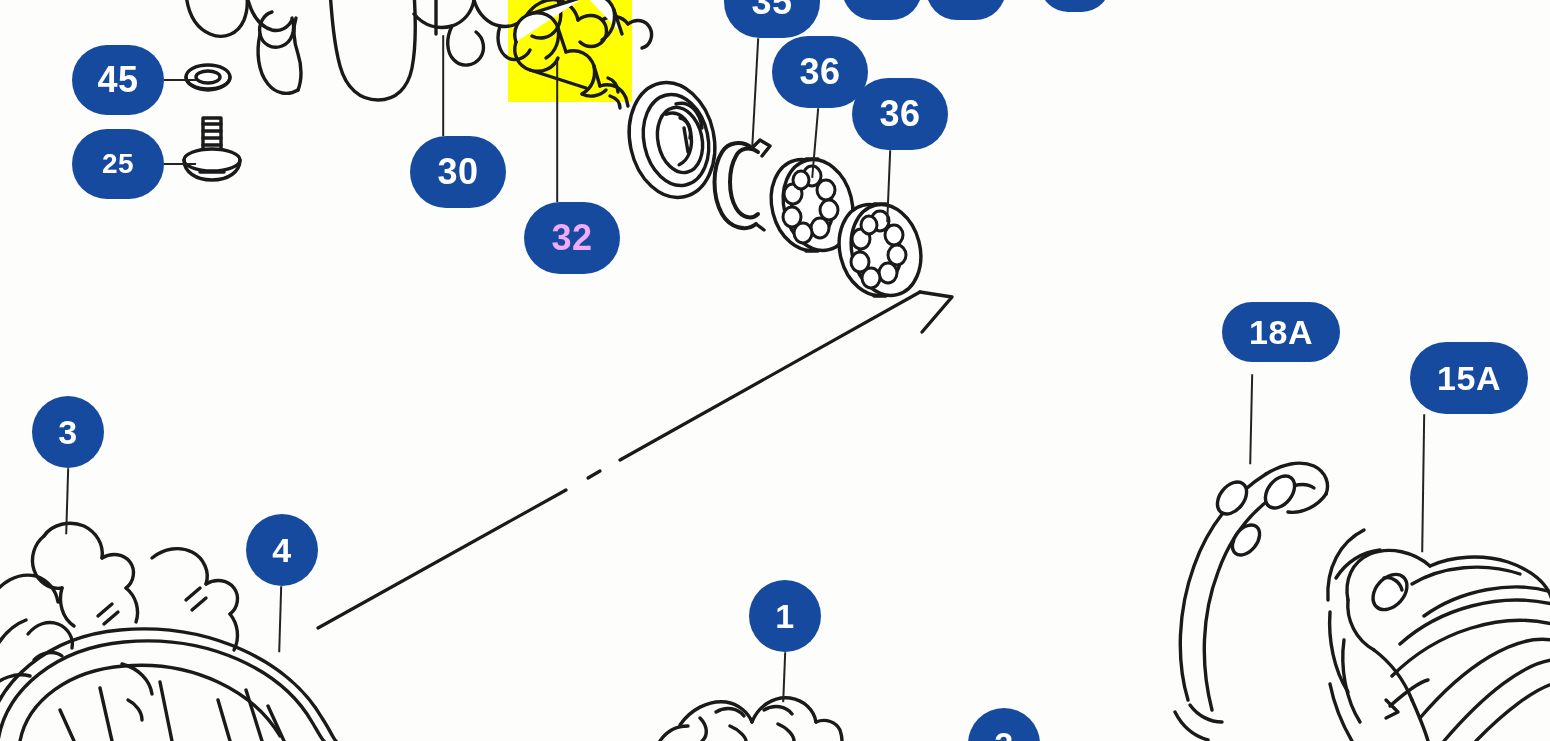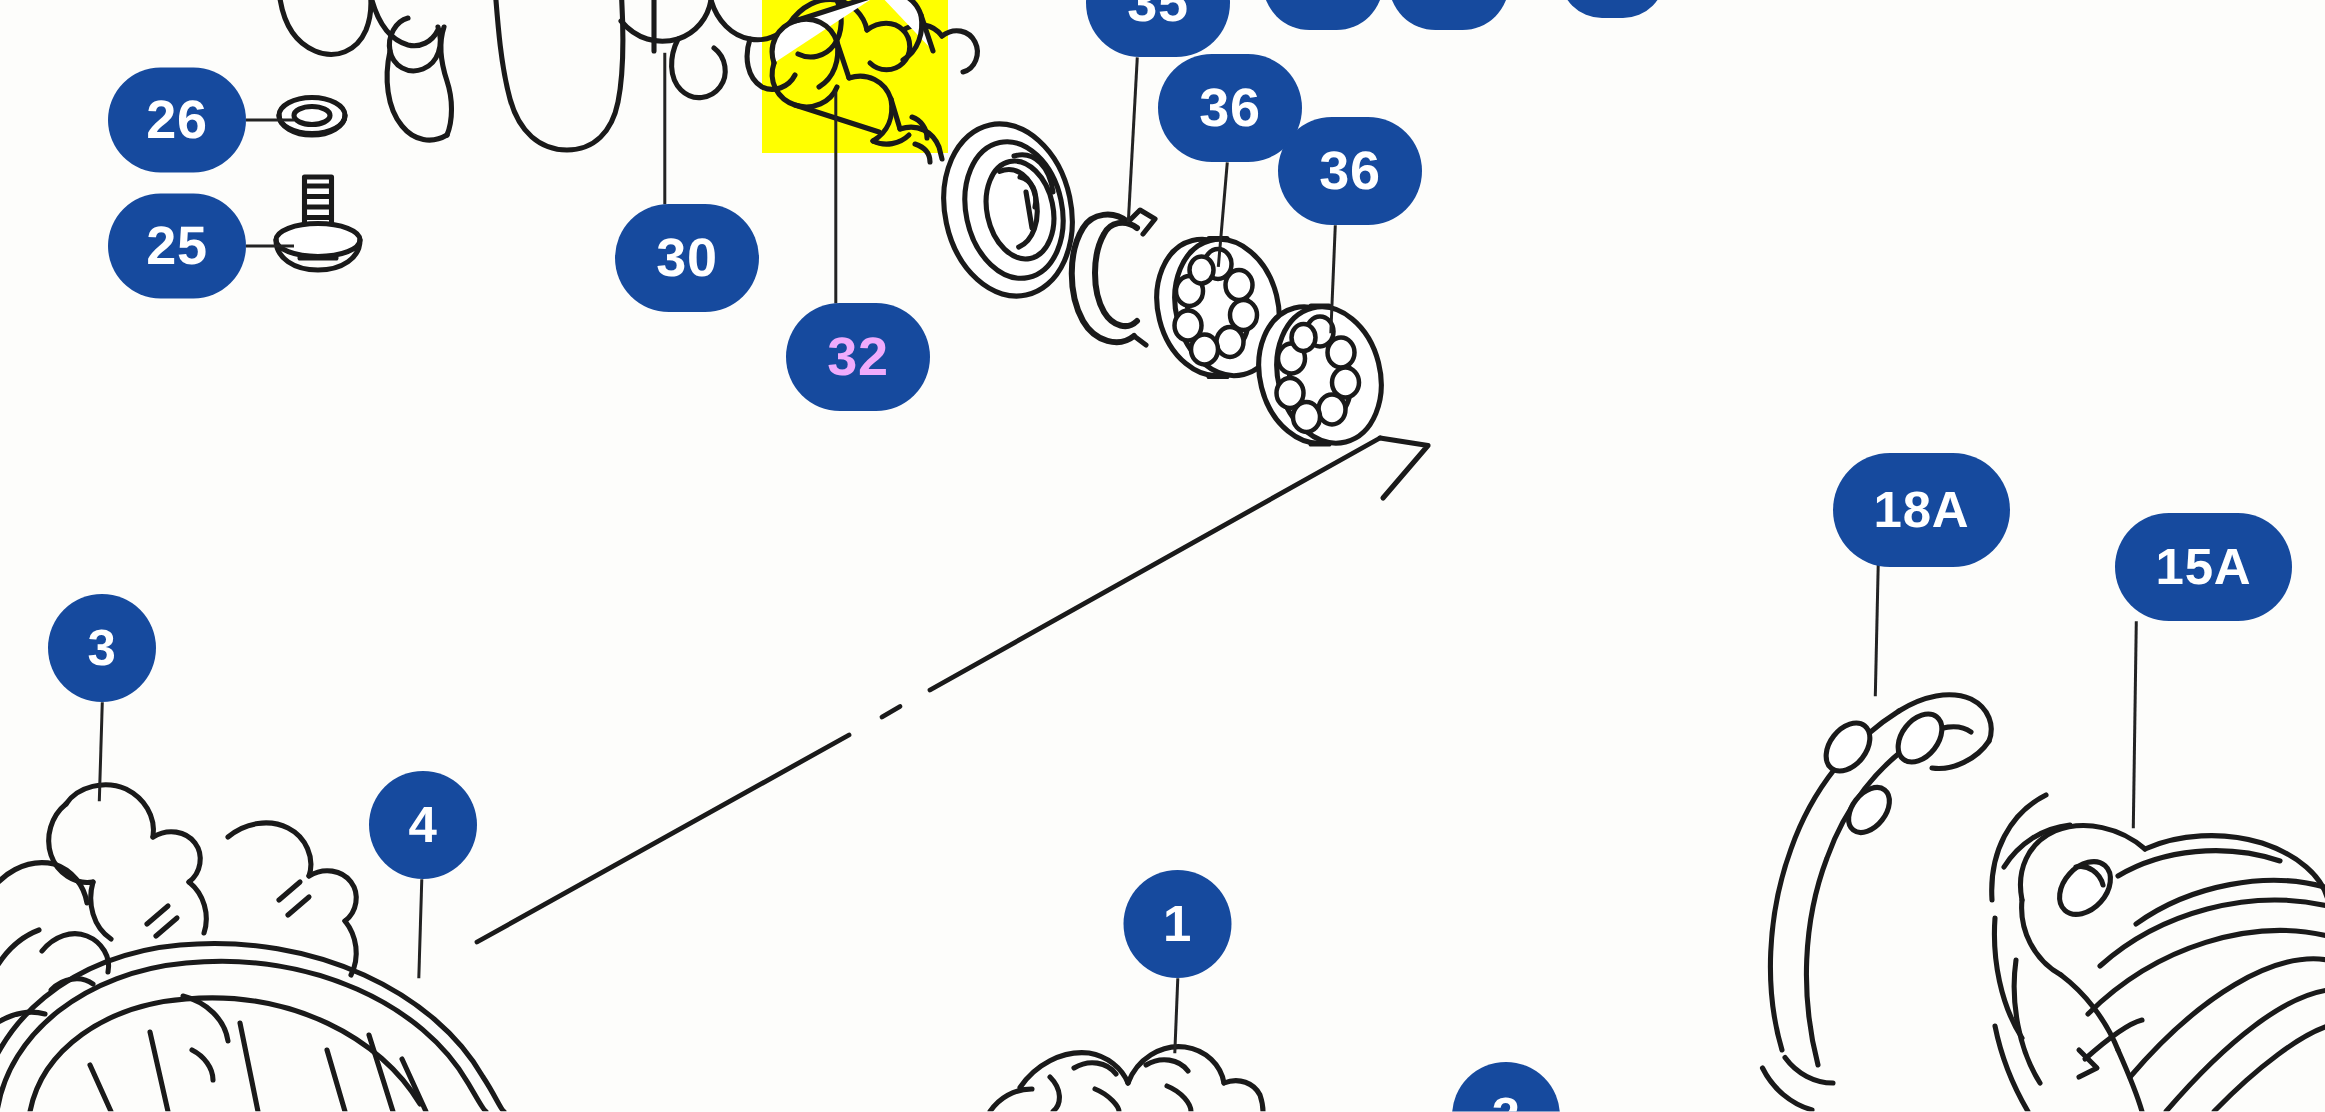--- a/index.html
+++ b/index.html
@@ -228,41 +228,41 @@
       <div class="leader" style="left: 68px; top: 466.8px; width: 66.0303px; height: 2.4px; transform-origin: 0px 50%; transform: rotate(91.7357deg);"></div>
       <div class="leader" style="left: 281px; top: 584.8px; width: 66.0303px; height: 2.4px; transform-origin: 0px 50%; transform: rotate(91.7357deg);"></div>
       <div class="leader" style="left: 785px; top: 650.8px; width: 50.04px; height: 2.4px; transform-origin: 0px 50%; transform: rotate(92.2906deg);"></div>
     </div>
 
   <div id="callouts">
       <div class="callout pill" style="left: 842px; top: -42px; width: 80px; height: 62px; background: rgb(22, 74, 158);"></div>
       <div class="callout pill" style="left: 926px; top: -42px; width: 80px; height: 62px; background: rgb(22, 74, 158);"></div>
       <div class="callout pill" style="left: 1040px; top: -44px; width: 70px; height: 56px; background: rgb(22, 74, 158);"></div>
       <div class="callout pill" style="left: 72px; top: 45px; width: 92px; height: 70px; background: rgb(22, 74, 158); color: rgb(255, 255, 255); font-size: 36px;">
-        <span>26</span>
-      </div>
-      <div class="callout pill" style="left: 72px; top: 129px; width: 92px; height: 70px; background: rgb(22, 74, 158); color: rgb(255, 255, 255); font-size: 36px; justify-content: center;">
+        <span>45</span>
+      </div>
+      <div class="callout pill" style="left: 72px; top: 129px; width: 92px; height: 70px; background: rgb(22, 74, 158); color: rgb(255, 255, 255); font-size: 28px; justify-content: center;">
         <span>25</span>
       </div>
       <div class="callout pill" style="left: 410px; top: 136px; width: 96px; height: 72px; background: rgb(22, 74, 158); color: rgb(255, 255, 255); font-size: 36px; text-align: center;">
         <span>30</span>
       </div>
       <div class="callout pill" style="left: 524px; top: 202px; width: 96px; height: 72px; background: rgb(22, 74, 158); color: #f0abfc; font-size: 36px;">
         <span>32</span>
       </div>
       <div class="callout pill" style="left: 724px; top: -34px; width: 96px; height: 72px; background: rgb(22, 74, 158); color: rgb(255, 255, 255); font-size: 36px;">
         <span>35</span>
       </div>
       <div class="callout pill" style="left: 772px; top: 36px; width: 96px; height: 72px; background: rgb(22, 74, 158); color: rgb(255, 255, 255); font-size: 36px;">
         <span>36</span>
       </div>
       <div class="callout pill" style="left: 852px; top: 78px; width: 96px; height: 72px; background: rgb(22, 74, 158); color: rgb(255, 255, 255); font-size: 36px;">
         <span>36</span>
       </div>
-      <div class="callout pill" style="left: 1222px; top: 302px; width: 118px; height: 76px; background: rgb(22, 74, 158); color: rgb(255, 255, 255); font-size: 34px;">
+      <div class="callout pill" style="left: 1222px; top: 302px; width: 118px; height: 60px; background: rgb(22, 74, 158); color: rgb(255, 255, 255); font-size: 34px;">
         <span>18A</span>
       </div>
       <div class="callout pill" style="left: 1410px; top: 342px; width: 118px; height: 72px; background: rgb(22, 74, 158); color: rgb(255, 255, 255); font-size: 34px; text-align: right;">
         <span>15A</span>
       </div>
       <div class="callout round" style="left: 32px; top: 396px; width: 72px; height: 72px; background: rgb(22, 74, 158); color: rgb(255, 255, 255); font-size: 34px;">
         <span>3</span>
       </div>
       <div class="callout round" style="left: 246px; top: 514px; width: 72px; height: 72px; background: rgb(22, 74, 158); color: rgb(255, 255, 255); font-size: 34px;">
         <span>4</span>

